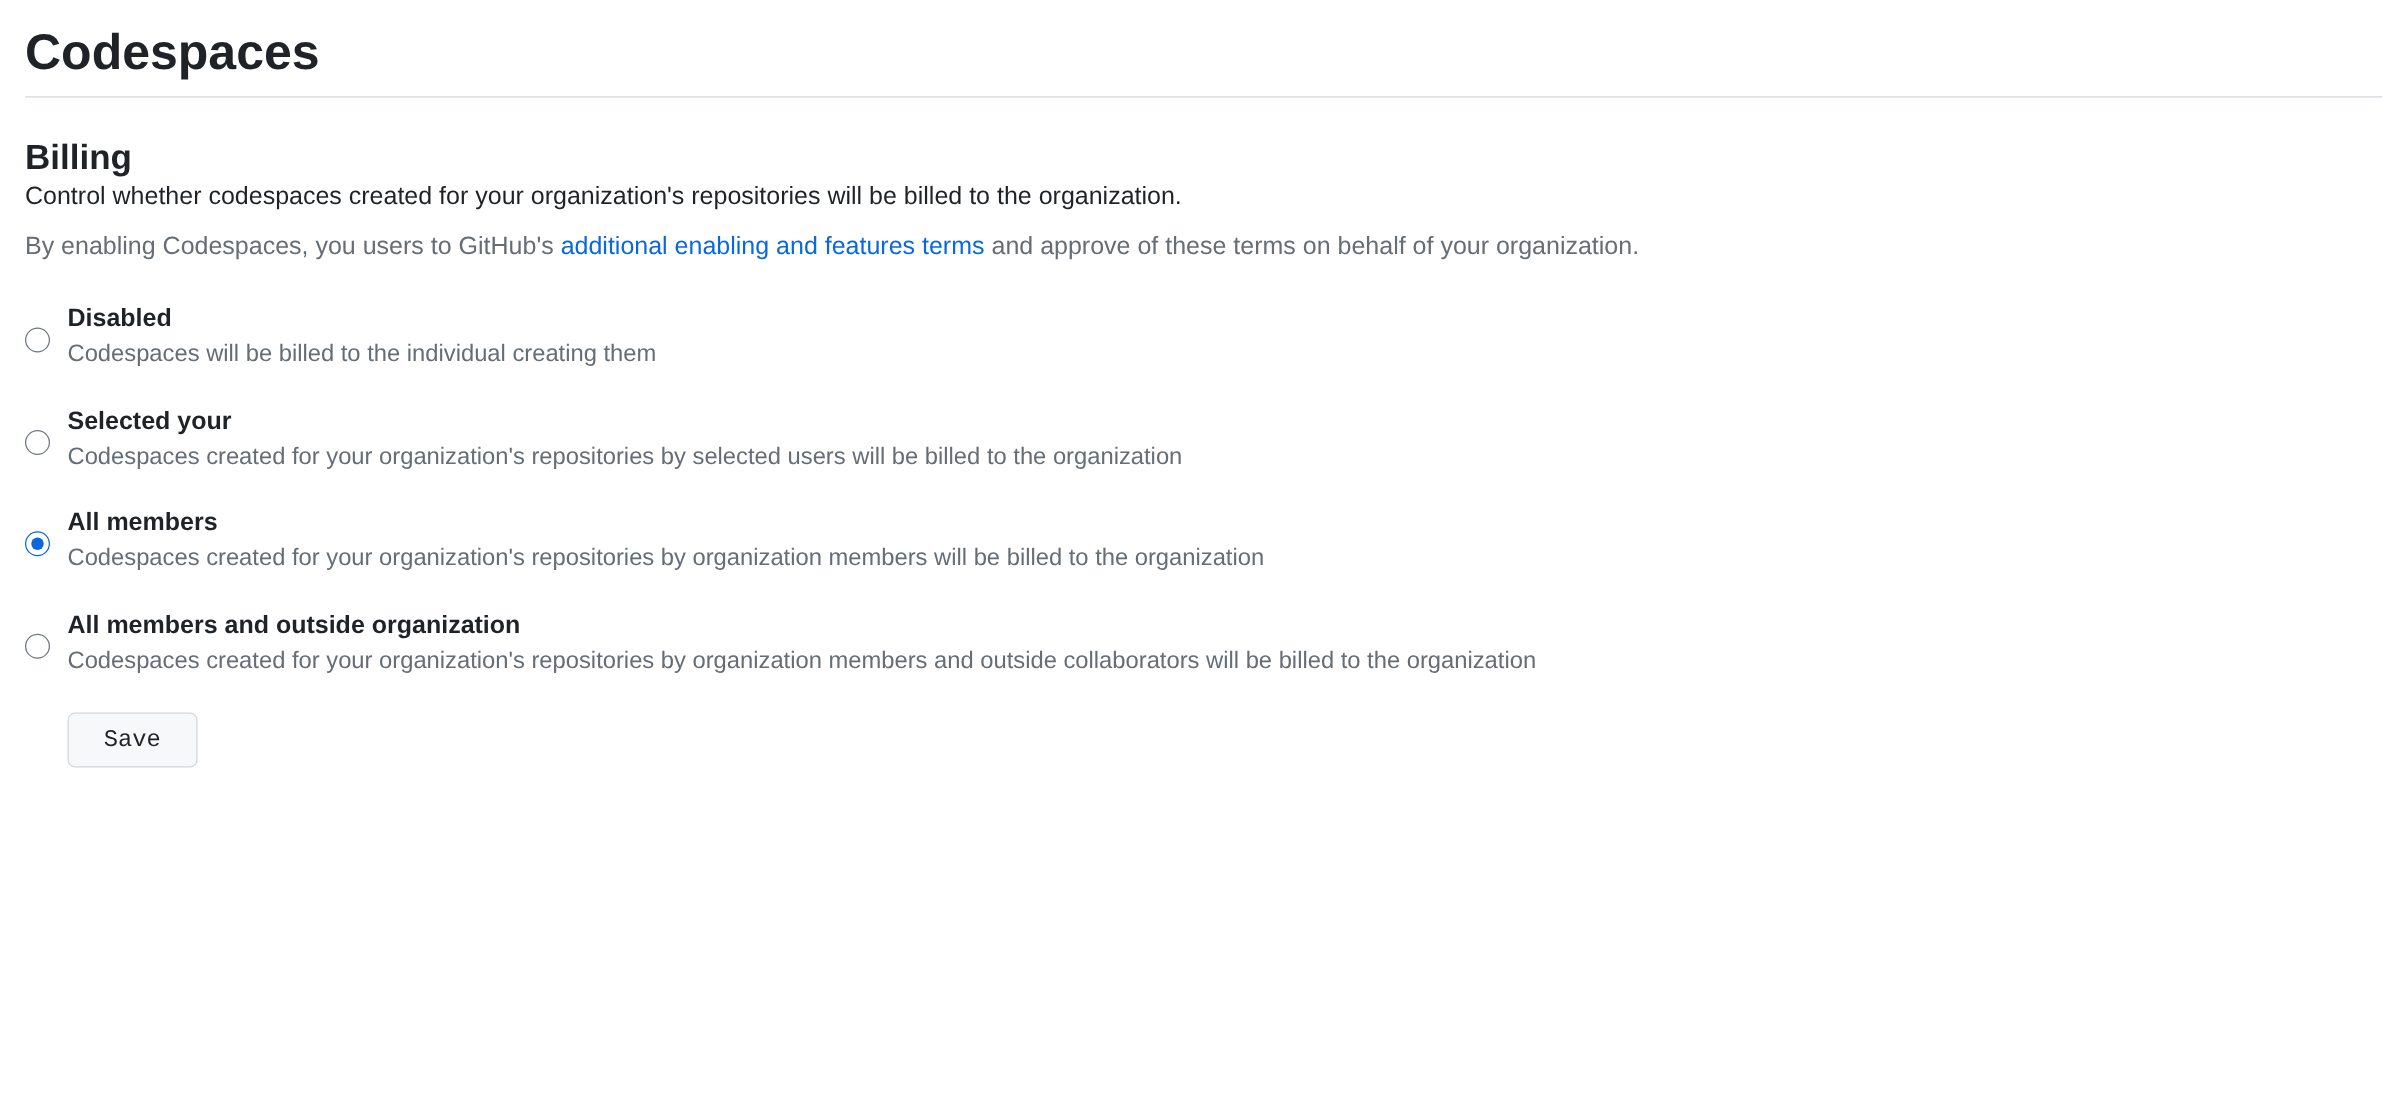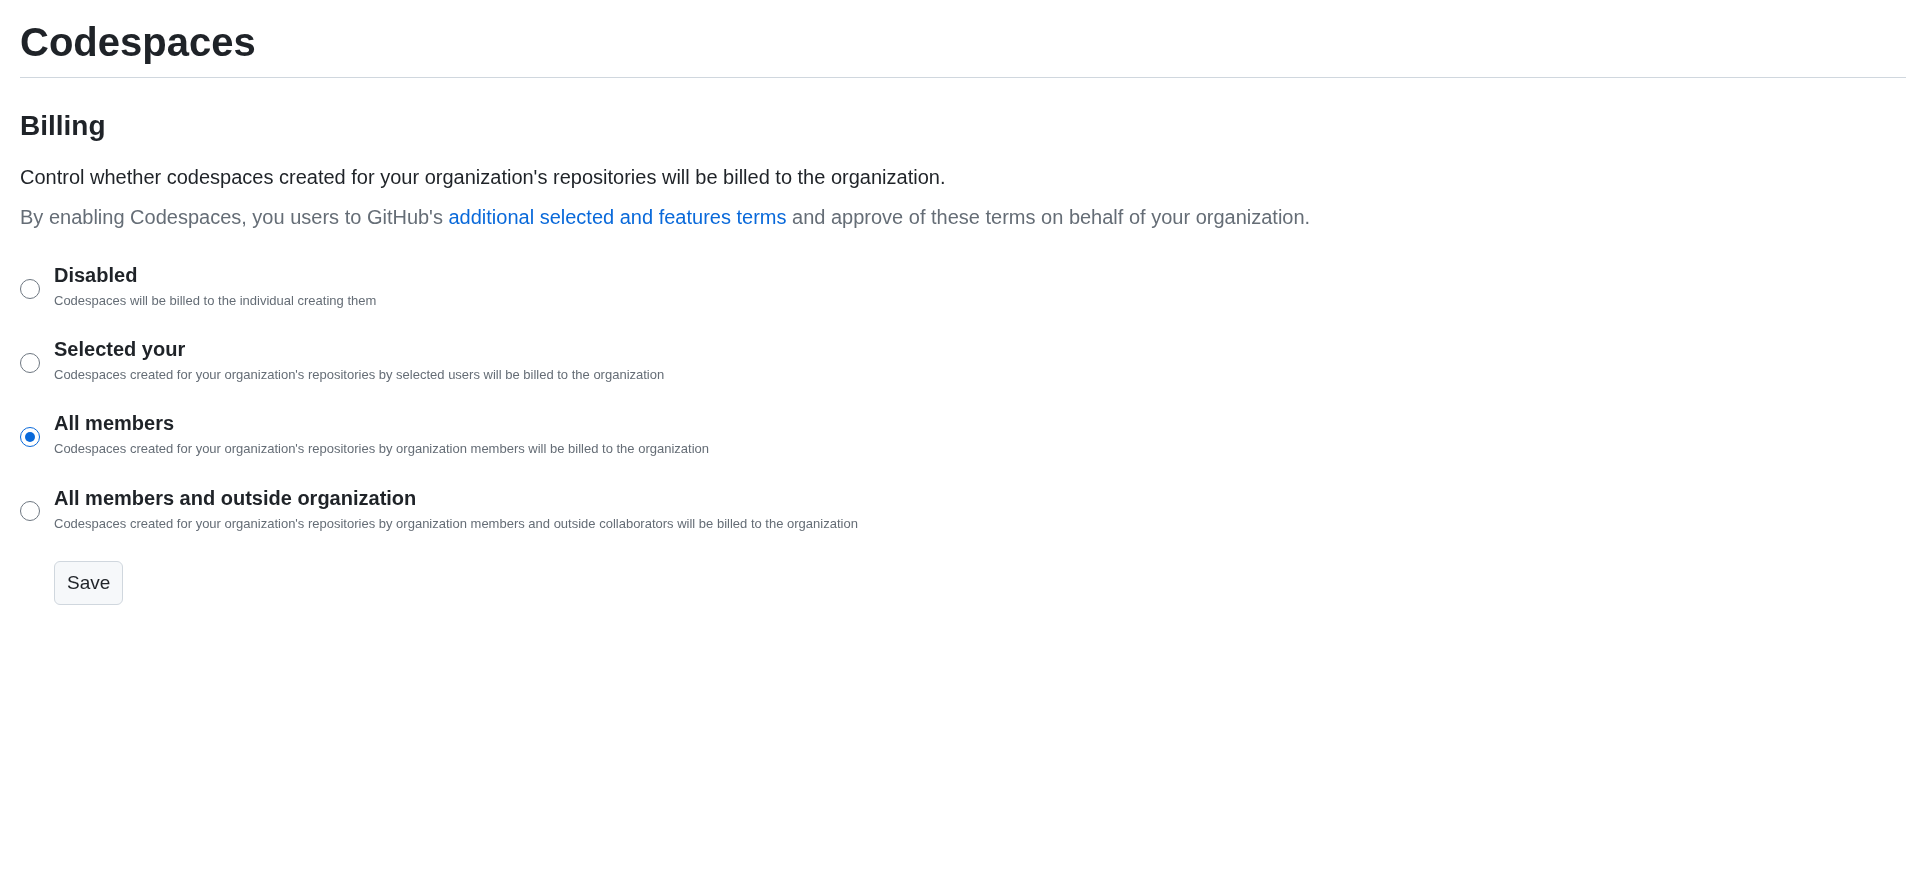--- a/index.html
+++ b/index.html
@@ -16,21 +16,20 @@
     .page-title {
       font-size: 40px;
       font-weight: 600;
       padding-bottom: 12px;
       border-bottom: 1px solid #d0d7de;
       margin-bottom: 32px;
     }
     .section-title {
       font-size: 28px;
       font-weight: 600;
-      margin-bottom: 20px;
     }
     .description {
       font-size: 20px;
       color: #1f2328;
       margin-bottom: 10px;
       line-height: 1.5;
     }
     .subtext {
       font-size: 20px;
       color: #656d76;
@@ -81,49 +80,50 @@
       flex: 1;
     }
     .radio-label {
       font-size: 20px;
       font-weight: 600;
       color: #1f2328;
       display: block;
       margin-bottom: 4px;
     }
     .radio-description {
-      font-size: 13px;
+      font-size: 19px;
       color: #656d76;
       line-height: 1.4;
     }
     .save-button {
       font-size: 19px;
       font-weight: 500;
       color: #1f2328;
       background: #f6f8fa;
       border: 1px solid #d0d7de;
       border-radius: 6px;
-      padding: 10px 12px;
+      padding: 10px 28px;
       cursor: pointer;
       margin-left: 34px;
+      font-family: Liberation Mono, monospace;
     }
   </style>
 </head>
 <body>
 
 
 
 <h1 class="page-title">Codespaces</h1>
 
 <h2 class="section-title">Billing</h2>
 
 <p class="description">Control whether codespaces created for your organization's repositories will be billed to the organization.</p>
 
 <p class="subtext">
-  <span>By enabling Codespaces, you users to GitHub's </span><a href="#">additional selected and features terms</a><span> and approve of these terms on behalf of your organization.</span>
+  <span>By enabling Codespaces, you users to GitHub's </span><a href="#">additional enabling and features terms</a><span> and approve of these terms on behalf of your organization.</span>
 </p>
 
 <div class="radio-group">
 
   <label class="radio-option">
     <input type="radio" name="billing" class="radio-input" style="">
     <span class="radio-content">
       <span class="radio-label">Disabled</span>
       <span class="radio-description">Codespaces will be billed to the individual creating them</span>
     </span>

